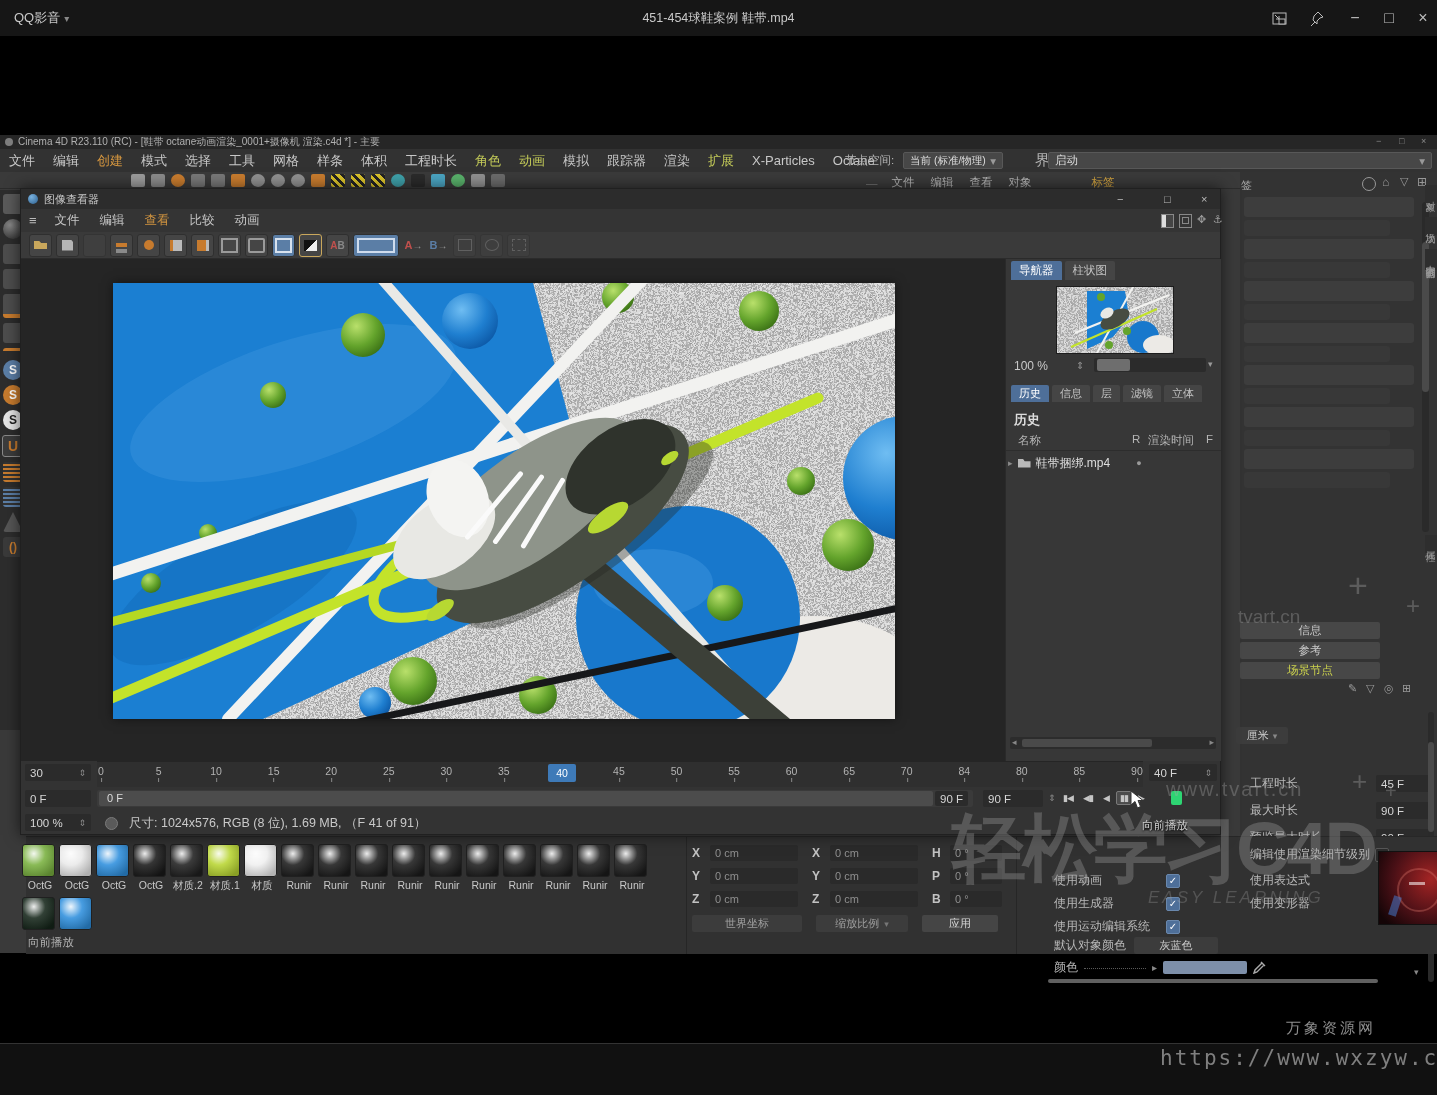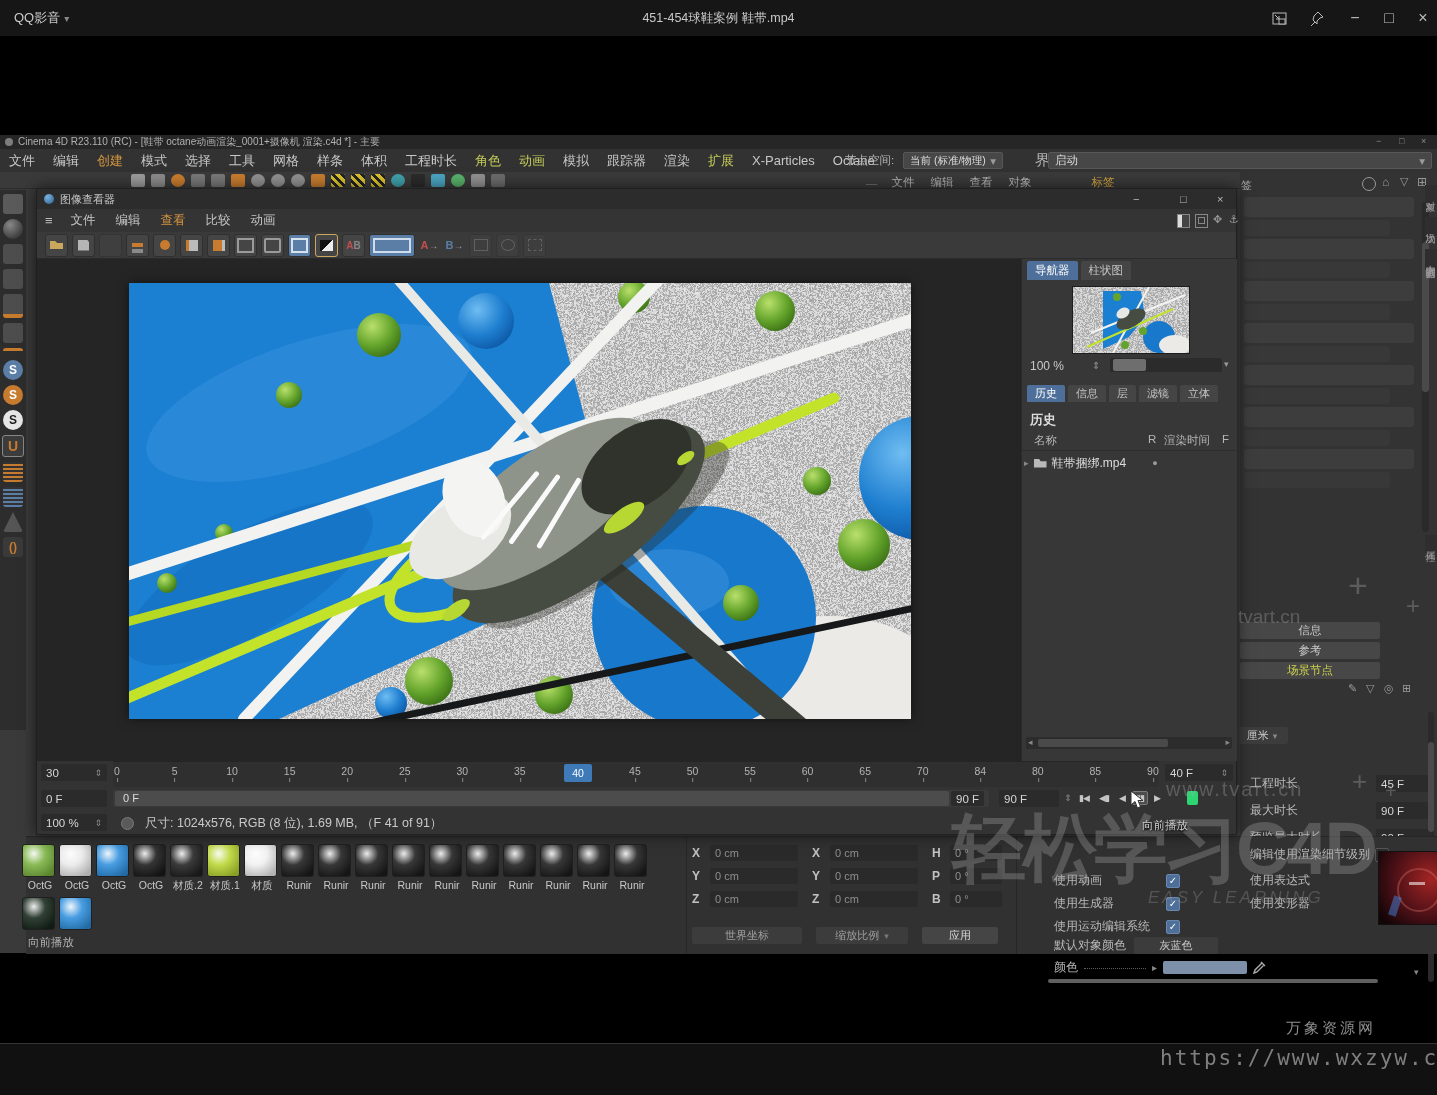--- a/index.html
+++ b/index.html
@@ -27,21 +27,21 @@
   
   .rp{left:1240px;top:37px;width:197px;height:781px;background:#333;}
   .rp-rows i{display:block;height:20px;margin:3px 6px 3px 4px;border-radius:3px;background:#3d3d3d;}
   .rp-rows i:nth-child(even){background:#383838;height:16px;margin-right:30px;}
   .rp-btn{left:2px;width:140px;height:17px;background:#474747;border-radius:2px;font-size:11.5px;color:#c9c9c9;display:flex;align-items:center;justify-content:center;margin-bottom:3px;}
   .vtab{right:0;width:12px;background:#2e2e2e;color:#9a9a9a;font-size:10px;writing-mode:vertical-rl;text-orientation:upright;display:flex;justify-content:center;letter-spacing:1px;}
   .fld{background:#2b2b2b;border-radius:2px;color:#d6d6d6;font-size:11.5px;display:flex;align-items:center;padding:0 5px;height:17px;box-sizing:border-box;}
   .lbl{font-size:12px;color:#b8b8b8;}
   .chk{width:12px;height:12px;background:#2b2b2b;border:1px solid #555;border-radius:2px;color:#ddd;font-size:10px;line-height:12px;text-align:center;}
   
-  .pv{left:36px;top:53px;width:1201px;height:647px;background:#f97316;border:1px solid #202020;box-shadow:0 0 14px rgba(0,0,0,.6);box-sizing:border-box;}
+  .pv{left:20px;top:53px;width:1201px;height:647px;background:#f97316;border:1px solid #202020;box-shadow:0 0 14px rgba(0,0,0,.6);box-sizing:border-box;}
   .pv-titlebar{left:0;top:0;width:100%;height:20px;background:#2c2c2c;display:flex;align-items:center;font-size:11px;color:#c8c8c8;}
   .pv-menubar{left:0;top:20px;width:100%;height:23px;background:#343434;display:flex;align-items:center;border-bottom:1px solid #2a2a2a;}
   .pv-mi{font-size:12.5px;color:#c5c5c5;padding:0 10px;}
   .pv-toolbar{left:0;top:43px;width:100%;height:27px;background:#3a3a3a;display:flex;align-items:center;gap:4px;padding-left:8px;border-bottom:1px solid #2b2b2b;box-sizing:border-box;}
   .tbx{width:21px;height:21px;background:#454545;border:1px solid #2f2f2f;border-radius:3px;position:relative;display:flex;align-items:center;justify-content:center;font-size:10px;}
   .canvas{left:0;top:70px;width:984px;height:502px;background:#252525;}
   .pvr{left:984px;top:70px;width:215px;height:502px;background:#373737;border-left:1px solid #2a2a2a;}
   .tab{height:19px;background:#454545;color:#c3c3c3;font-size:11.5px;display:flex;align-items:center;justify-content:center;padding:0 8px;border-radius:2px 2px 0 0;margin-right:3px;}
   .ruler{background:#2f2f2f;border-top:1px solid #252525;border-bottom:1px solid #222;}
   .tick{position:absolute;top:3px;transform:translateX(-50%);font-size:10.5px;color:#b3b3b3;}
@@ -358,21 +358,21 @@
           </div>
             <div class="f" style="height:23px;gap:6px;">
             <span class="co-lb" style="width:12px;">Z</span>
             <span class="co-fd" style="width:78px;">0 cm</span>
             <span class="co-lb" style="width:12px;margin-left:8px;">Z</span>
             <span class="co-fd" style="width:78px;">0 cm</span>
             <span class="co-lb" style="width:12px;margin-left:8px;">B</span>
             <span class="co-fd" style="width:42px;">0 °</span>
           </div>
           </div>
-        <div class="f" style="margin-top:17px;gap:14px;">
+        <div class="f" style="margin-top:5px;gap:14px;">
           <span class="drop" style="width:110px;">世界坐标</span>
           <span class="drop" style="width:92px;">
               <span>缩放比例</span>
               <span style="color:#777;margin-left:5px;font-size:9px;">▾</span>
             </span>
           <span class="drop" style="width:76px;background:#454545;color:#d8d8d8;">应用</span>
         </div>
       </div>
 
       <div class="a" style="left:1016px;top:0;width:395px;height:117px;">

